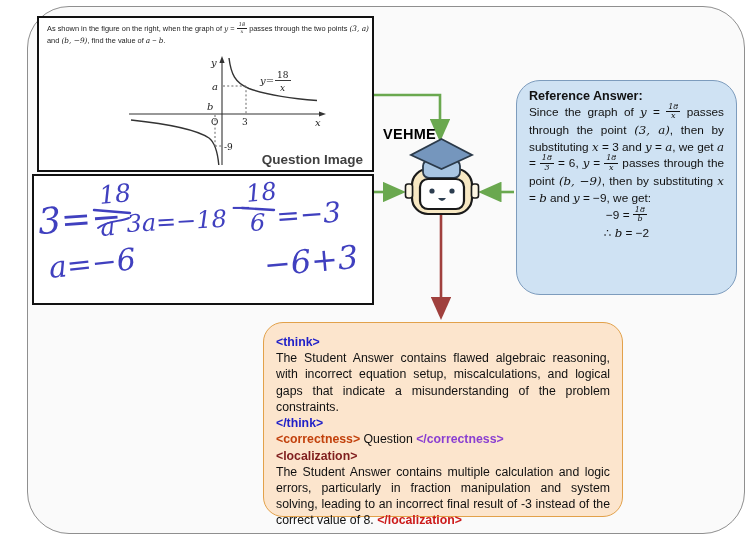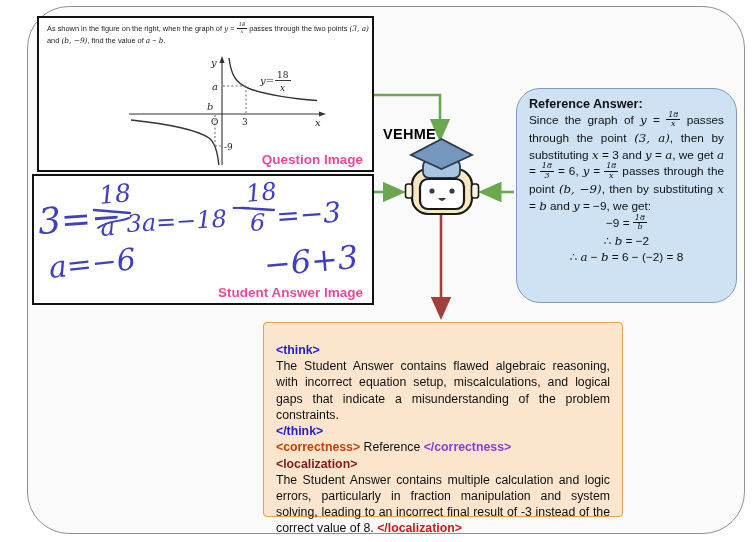--- a/index.html
+++ b/index.html
@@ -8,46 +8,46 @@
   .stage{position:absolute;left:0;top:0;width:752px;height:438px;}
   .frame{position:absolute;left:27px;top:6px;width:716px;height:526px;
          border:1.5px solid #8f8f8f;border-radius:42px;background:#fafafa;}
   
   .imgbox{position:absolute;background:#fff;border:2.2px solid #111;}
   .qbox{left:37px;top:16px;width:333px;height:152px;}
   .sbox{left:32px;top:174px;width:338px;height:127px;}
   .qtext{position:absolute;left:8px;top:5px;width:322px;
          font-size:7.4px;line-height:1.65;color:#222;}
   .imglabel{position:absolute;right:9px;bottom:3px;font-weight:bold;
-            font-size:13.5px;color:#ec4899;}
+            font-size:13.5px;color:#404040;}
   
   .mv{font-family:"DejaVu Serif",serif;font-style:italic;}
   .frac{display:inline-flex;flex-direction:column;align-items:center;
         vertical-align:middle;line-height:1.05;font-size:0.68em;
         font-family:"DejaVu Serif",serif;font-style:italic;transform:translateY(-1px);}
   .frac .fn{border-bottom:1px solid currentColor;padding:0 2px;}
   .frac .fd{padding:0 2px;}
   
   .graph-svg{position:absolute;left:78px;top:36px;}
   .ink-svg{position:absolute;left:0;top:0;}
   
   .vehme-label{position:absolute;left:383px;top:126px;font-weight:bold;
                font-size:14.5px;letter-spacing:0.3px;color:#000;}
   .robot-svg{position:absolute;left:402px;top:136px;}
   
-  .refbox{position:absolute;left:516px;top:88px;width:221px;height:215px;
+  .refbox{position:absolute;left:516px;top:80px;width:221px;height:215px;
           background:#cfe2f3;border:1.6px solid #7d9cbd;border-radius:24px;
           padding:8px 12px 6px 12px;box-sizing:border-box;font-size:11.8px;}
   .refbox .title{font-weight:bold;font-size:12.6px;margin-bottom:1px;}
   .refbox .body{text-align:justify;line-height:1.42;}
   .refbox .eq{text-align:center;line-height:1.4;}
   
   .outbox{position:absolute;left:263px;top:322px;width:360px;height:195px;
-          background:#fce5cd;border:1.6px solid #e2a14a;border-radius:4px;
-          padding:19px 12px;box-sizing:border-box;font-size:12.3px;line-height:1.32;}
+          background:#fce5cd;border:1.6px solid #e2a14a;border-radius:20px;
+          padding:11px 12px;box-sizing:border-box;font-size:12.3px;line-height:1.32;}
   .outbox .blk{margin:0;}
   .outbox .just{text-align:justify;}
   
   .arrows{position:absolute;left:0;top:0;pointer-events:none;}
 </style>
 </head>
 <body>
 
 <div class="stage">
 
@@ -123,21 +123,20 @@
         <text x="16" y="102" font-size="30" transform="rotate(-6 16 102)">a=−6</text>
         <text x="231" y="100" font-size="32" transform="rotate(-5 231 100)">−6+3</text>
       </g>
 
       <g stroke="#4040bf" fill="none" stroke-linecap="round">
         <line x1="60" y1="34" x2="96" y2="37" stroke-width="2.4"></line>
         <path d="M64,52 C74,44 86,46 95,42" stroke-width="2"></path>
         <line x1="208" y1="32" x2="240" y2="34" stroke-width="2.4"></line>
       </g>
     </svg>
-    <div class="imglabel">Student Answer Image</div>
   </div>
 
   <div class="vehme-label">VEHME</div>
 
   <svg class="robot-svg" width="80" height="84" viewBox="0 0 80 84">
 
     <rect x="10" y="33" width="60" height="45" rx="16" fill="#f7e8c3" stroke="#1a1a1a" stroke-width="2.2"></rect>
 
     <rect x="3.5" y="48" width="7" height="14" rx="2.5" fill="#fdf6e3" stroke="#1a1a1a" stroke-width="1.6"></rect>
     <rect x="69.5" y="48" width="7" height="14" rx="2.5" fill="#fdf6e3" stroke="#1a1a1a" stroke-width="1.6"></rect>
@@ -162,25 +161,24 @@
           <span class="fd">3</span>
         </span><span> = 6, </span><span class="mv">y</span><span> = </span><span class="frac">
           <span class="fn">18</span>
           <span class="fd">x</span>
         </span><span> passes through the point </span><span class="mv">(b, −9)</span><span>, then by substituting </span><span class="mv">x</span><span> = </span><span class="mv">b</span><span> and </span><span class="mv">y</span><span> = −9, we get:</span></div>
     <div class="eq"><span>−9 = </span><span class="frac">
           <span class="fn">18</span>
           <span class="fd">b</span>
         </span></div>
     <div class="eq"><span>∴ </span><span class="mv">b</span><span> = −2</span></div>
-    <div class="eq"><span>∴ </span><span class="mv">a</span><span> − </span><span class="mv">b</span><span> = 6 − (−2) = 8</span></div>
   </div>
 
   <div class="outbox">
     <div class="blk"><span style="color: rgb(31, 31, 200); font-weight: bold;">&lt;think&gt;</span></div>
     <div class="blk just"><span>The Student Answer contains flawed algebraic reasoning, with incorrect equation setup, miscalculations, and logical gaps that indicate a misunderstanding of the problem constraints.</span></div>
     <div class="blk"><span style="color: rgb(31, 31, 200); font-weight: bold;">&lt;/think&gt;</span></div>
-    <div class="blk"><span style="color: #c2410c; font-weight: bold;">&lt;correctness&gt;</span><span> Reference </span><span style="color: rgb(138, 63, 209); font-weight: bold;">&lt;/correctness&gt;</span></div>
+    <div class="blk"><span style="color: #c2410c; font-weight: bold;">&lt;correctness&gt;</span><span> Question </span><span style="color: rgb(138, 63, 209); font-weight: bold;">&lt;/correctness&gt;</span></div>
     <div class="blk"><span style="color: #7f1d1d; font-weight: bold;">&lt;localization&gt;</span></div>
     <div class="blk just"><span>The Student Answer contains multiple calculation and logic errors, particularly in fraction manipulation and system solving, leading to an incorrect final result of -3 instead of the correct value of 8. </span><span style="color: rgb(204, 26, 26); font-weight: bold;">&lt;/localization&gt;</span></div>
   </div>
 
 </div>
 
 </body></html>

